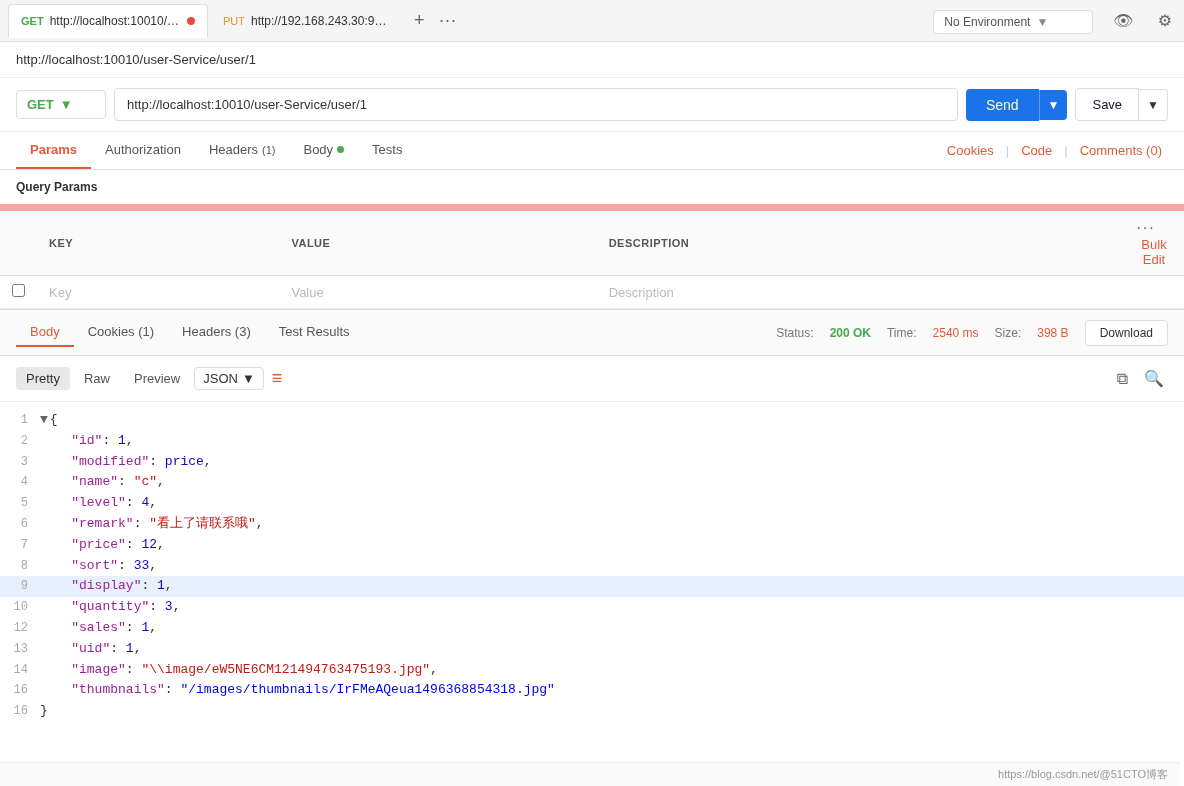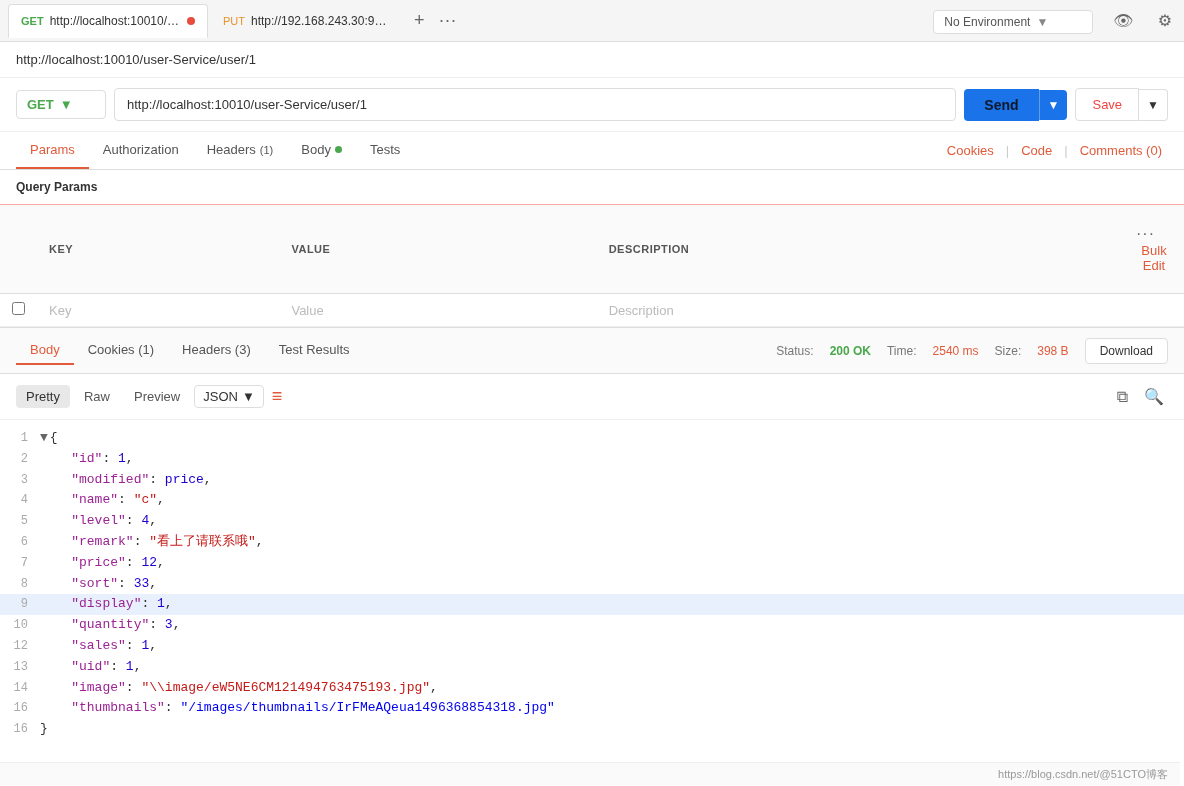--- a/index.html
+++ b/index.html
@@ -91,44 +91,44 @@
       padding: 8px 12px;
       font-size: 13px;
       color: #333;
       outline: none;
     }
     .send-btn-group {
       display: flex; align-items: center;
     }
     .send-btn {
       background: #1a73e8;
-      color: #0f172a;
+      color: #fef9c3;
       border: none;
       border-radius: 4px 0 0 4px;
       padding: 8px 20px;
       font-size: 14px;
-      font-weight: 700;
+      font-weight: 400;
       cursor: pointer;
     }
     .send-btn-caret {
       background: #1a73e8;
       color: #fff;
       border: none;
       border-left: 1px solid rgba(255,255,255,0.3);
       border-radius: 0 4px 4px 0;
       padding: 8px 8px;
       cursor: pointer;
       font-size: 12px;
     }
     .save-btn-group {
       display: flex; align-items: center;
     }
     .save-btn {
       background: #fff;
-      color: #ef4444;
+      color: #0f172a;
       border: 1px solid #ddd;
       border-radius: 4px 0 0 4px;
       padding: 8px 16px;
       font-size: 13px;
       cursor: pointer;
     }
     .save-btn-caret {
       background: #fff;
       color: #333;
       border: 1px solid #ddd;
@@ -150,21 +150,21 @@
       cursor: pointer;
       font-size: 13px;
       color: #555;
       border-bottom: 2px solid transparent;
       white-space: nowrap;
       display: flex; align-items: center; gap: 4px;
     }
     .nav-tab.active {
       color: #e15b3b;
       border-bottom-color: #e15b3b;
-      font-weight: 400;
+      font-weight: 700;
     }
     .nav-tab .badge {
       font-size: 11px;
       color: #555;
     }
     .nav-tab .dot-badge {
       width: 7px; height: 7px;
       border-radius: 50%;
       background: #49a84c;
     }
@@ -181,27 +181,27 @@
     
     .query-params-section { padding: 0; }
     .query-params-title {
       padding: 10px 16px;
       font-size: 12px;
       font-weight: 600;
       color: #333;
     }
     .params-table { width: 100%; border-collapse: collapse; }
     .params-table th {
-      padding: 20px 12px;
+      padding: 8px 12px;
       text-align: left;
       font-size: 11px;
       font-weight: 700;
       color: #555;
       border-bottom: 1px solid #ddd;
-      border-top: 1px solid #fca5a5;
+      border-top: 7px solid #fca5a5;
       background: #fafafa;
       letter-spacing: 0.5px;
     }
     .params-table td {
       padding: 8px 12px;
       border-bottom: 1px solid #eee;
       font-size: 13px;
       color: #999;
     }
     .params-table .actions-col { width: 60px; }

